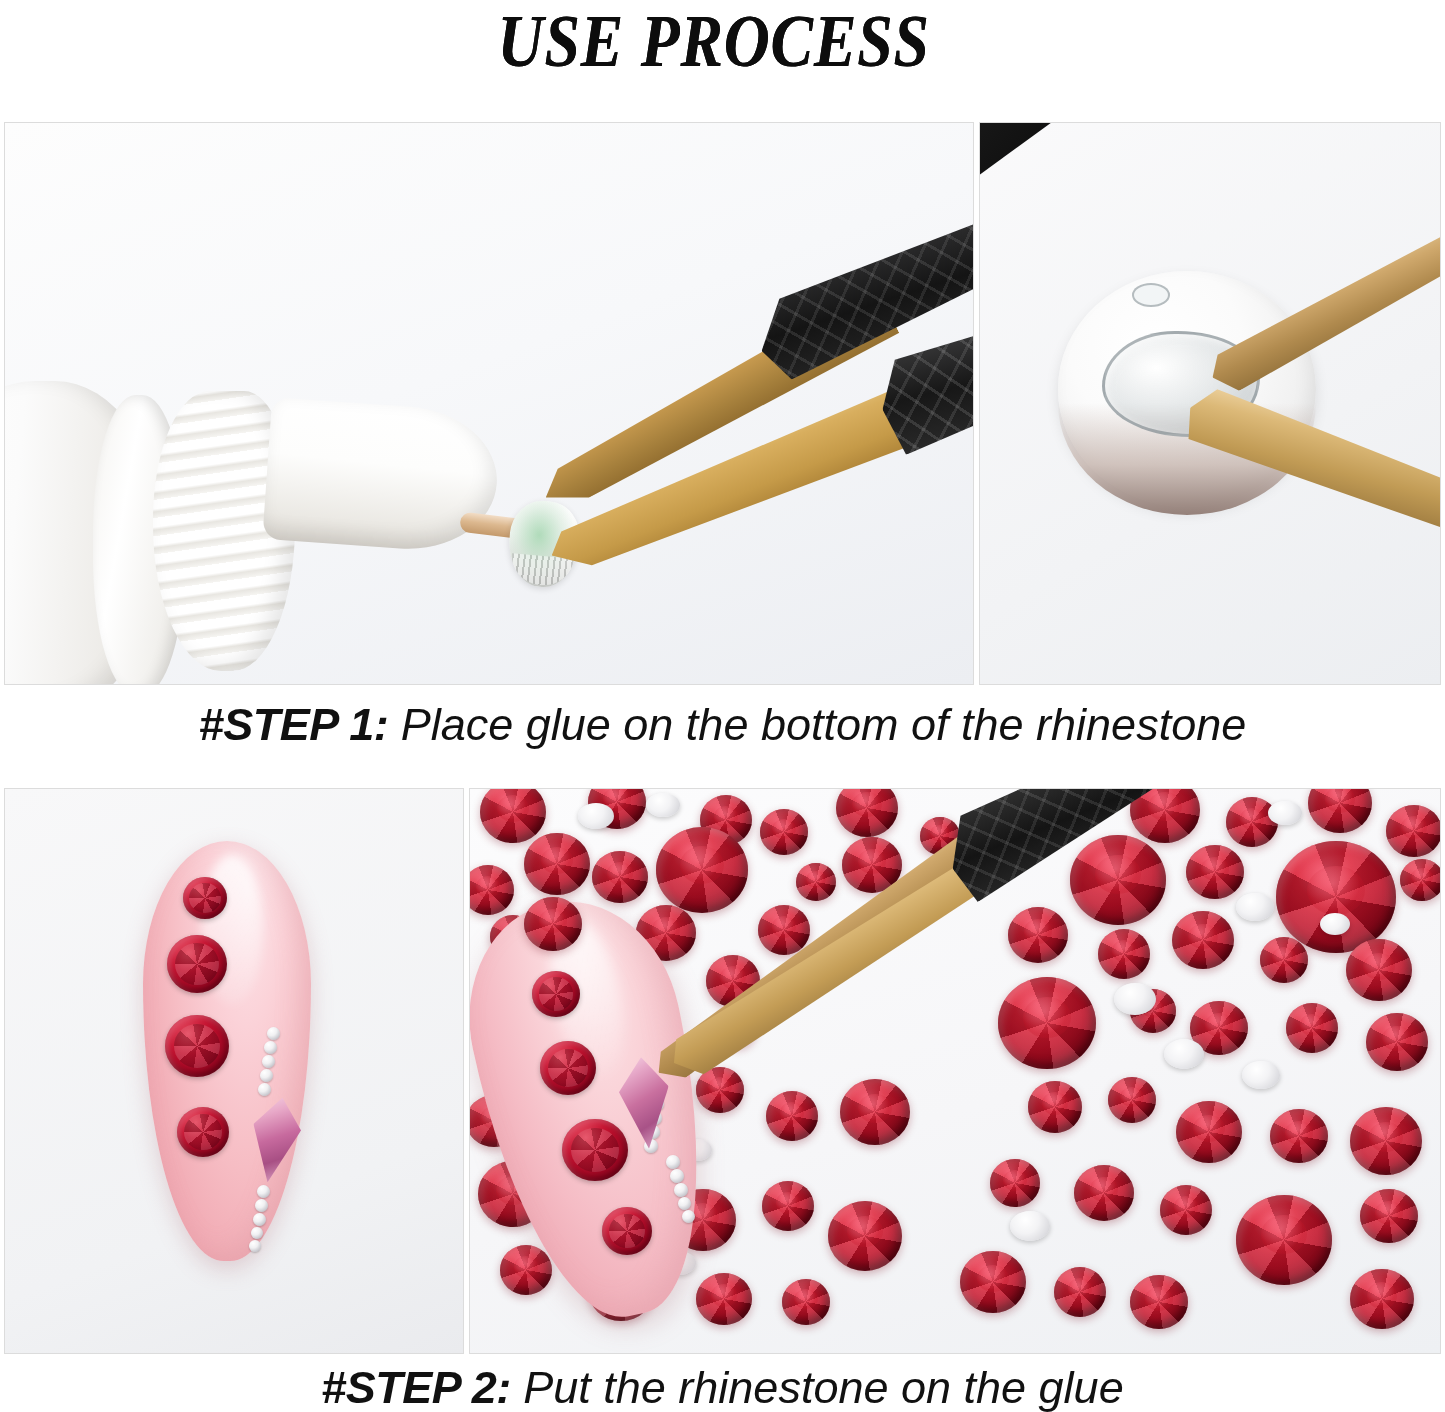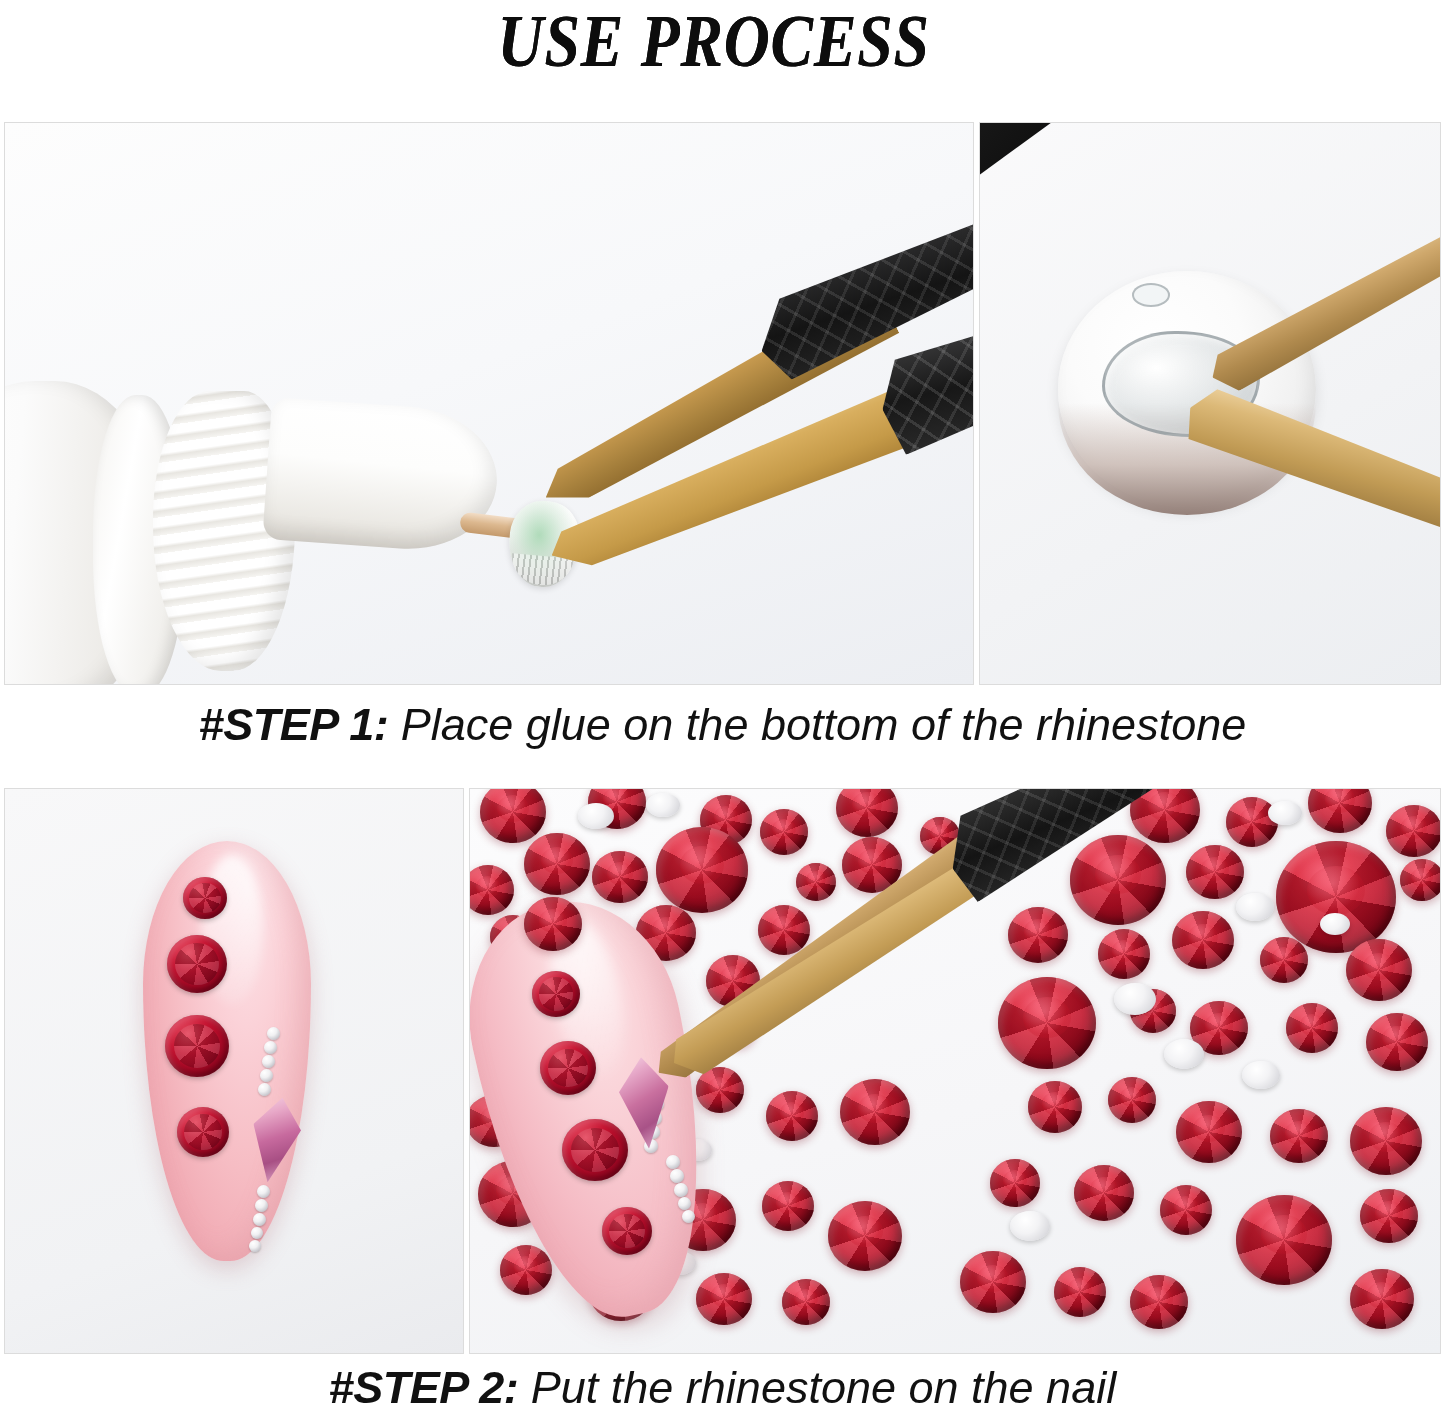--- a/index.html
+++ b/index.html
@@ -608,14 +608,14 @@
     <div class="bead" style="left:212px;top:421px;width:13px;height:13px;"></div>
 
     <div class="rs" style="left:54px;top:108px;width:58px;height:54px;"></div>
     <div class="s4-tw-up"></div>
     <div class="s4-tw-low"></div>
     <div class="s4-grip"></div>
   </div>
 </div>
 
 <div class="caption" id="caption2">
-  <span class="step-tag">#STEP 2:</span><span class="step-txt"> Put the rhinestone on the nail</span>
+  <span class="step-tag">#STEP 2:</span><span class="step-txt"> Put the rhinestone on the glue</span>
 </div>
 
 </body></html>

